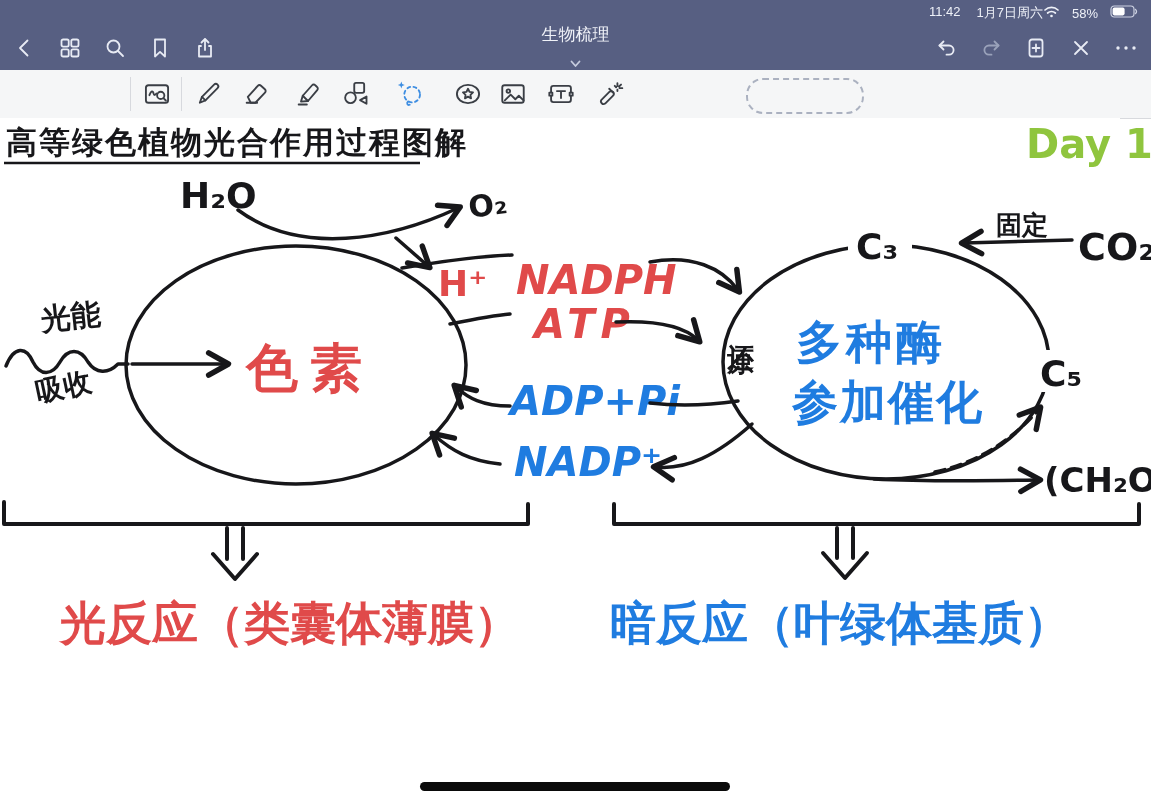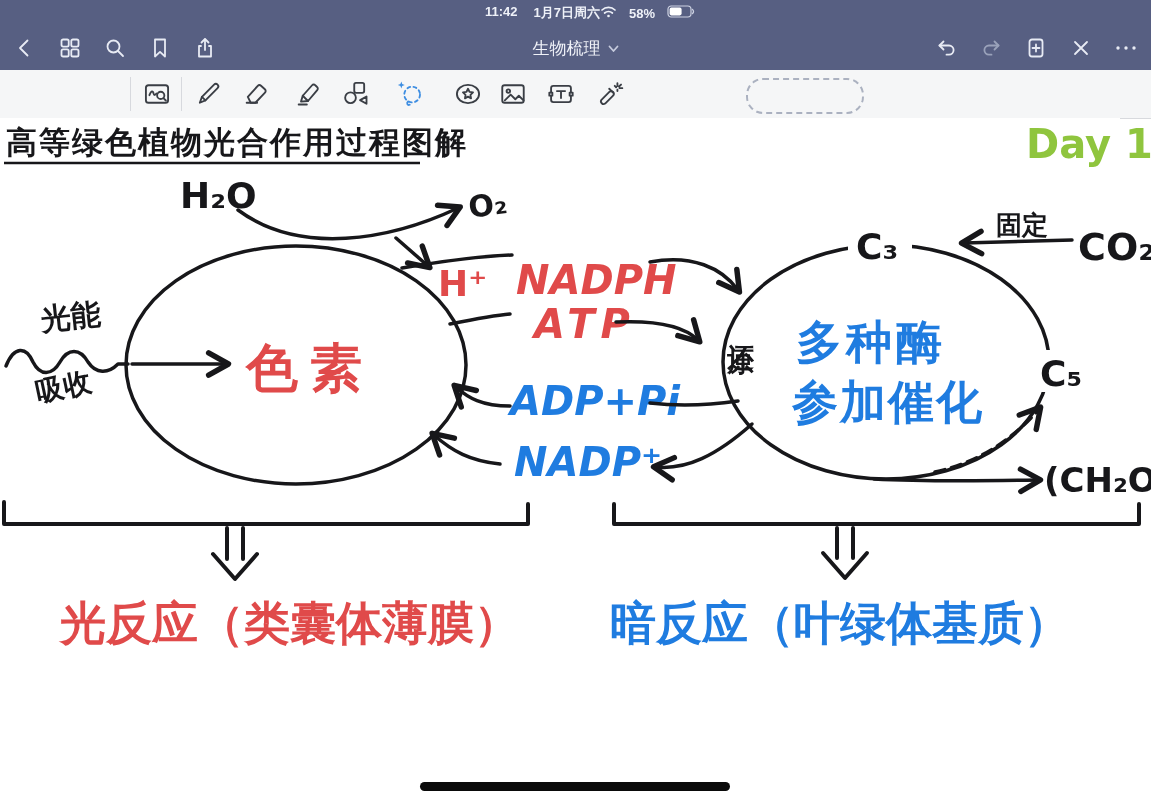--- a/index.html
+++ b/index.html
@@ -1,28 +1,28 @@
 <!DOCTYPE html>
 <html><head>
 <meta charset="utf-8">
 <style>
   html,body{margin:0;padding:0;background:#fff;}
   .screen{position:relative;width:1151px;height:800px;overflow:hidden;background:#fff;
           font-family:"Liberation Sans","DejaVu Sans",sans-serif;}
   
   .header{position:absolute;top:0;left:0;width:1151px;height:70px;background:#575f82;}
   .statusbar{position:absolute;top:0;left:0;right:0;height:26px;display:flex;align-items:center;
-             justify-content:center;color:#eef1f8;font-size:13px;font-weight:700;padding-left:28px;}
+             justify-content:flex-end;color:#eef1f8;font-size:13px;font-weight:400;padding-left:28px;}
   .sb-left{display:flex;gap:16px;padding-left:14px;}
   .sb-right{display:flex;align-items:center;gap:12px;padding-right:12px;}
   .navbar{position:absolute;top:26px;left:0;right:0;height:44px;display:flex;align-items:center;}
   .nb-left{display:flex;align-items:center;gap:19px;padding-left:12px;}
   .nb-right{position:absolute;right:12px;display:flex;align-items:center;gap:19px;}
   .nb-center{position:absolute;left:50%;transform:translateX(-50%);display:flex;align-items:center;
-             gap:7px;color:#f0f2f8;font-size:17px;font-weight:500;cursor:pointer;}
+             gap:7px;color:#f0f2f8;font-size:17px;font-weight:500;cursor:pointer;flex-direction:column;}
   .icon-btn{display:flex;align-items:center;justify-content:center;width:26px;height:26px;cursor:pointer;}
   .icon-btn svg{stroke:#e8ebf4;fill:none;stroke-width:1.8;stroke-linecap:round;stroke-linejoin:round;}
   .icon-btn.dim svg{stroke:#9aa2ba;}
   
   .toolsbar{position:absolute;top:70px;left:0;width:1151px;height:48px;background:#f5f6f7;
             border-bottom:1px solid #d8dade;}
   .tool{position:absolute;top:7px;width:48px;height:34px;display:flex;align-items:center;
         justify-content:center;cursor:pointer;}
   .tool svg{stroke:#3a3e45;fill:none;stroke-width:1.6;stroke-linecap:round;stroke-linejoin:round;}
   .tool.blue svg{stroke:#3e8ee2;}

